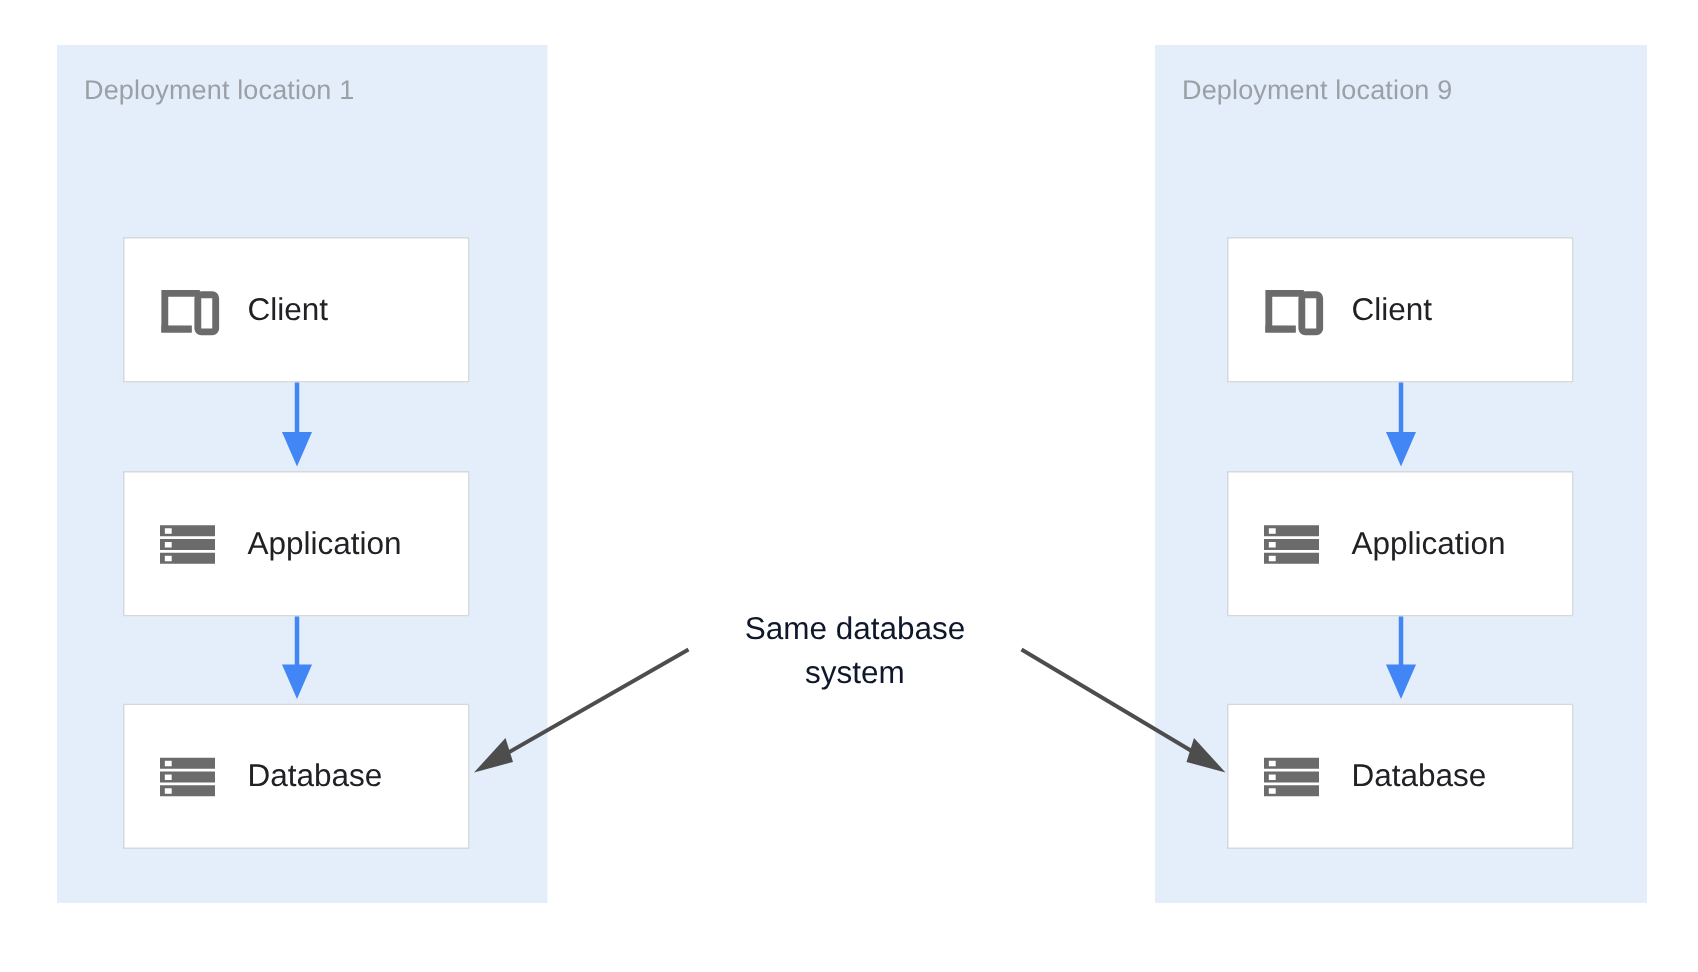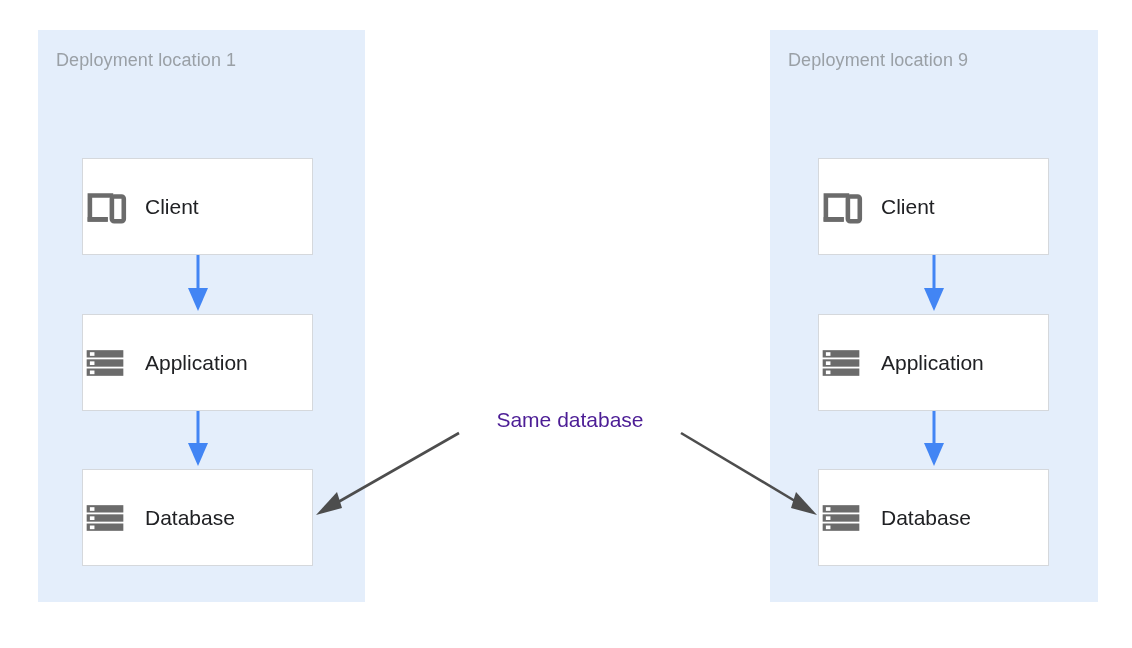--- a/index.html
+++ b/index.html
@@ -41,20 +41,21 @@
     text-align: center;
   }
 
   .node {
     position: absolute;
     background: #ffffff;
     border: 1px solid #d5d8dc;
     box-sizing: border-box;
     display: flex;
     align-items: center;
+    padding-left: 20px;
   }
   .node-icon {
     width: 44px;
     height: 44px;
     flex: 0 0 44px;
     display: block;
   }
   .node-label {
     margin-left: 18px;
     font-size: 21px;
@@ -73,21 +74,21 @@
   #p2-db       { left: 818px; top: 469px; width: 231px; height: 97px; }
 
   #mid-label {
     position: absolute;
     left: 470px;
     top: 405px;
     width: 200px;
     text-align: center;
     font-size: 21px;
     line-height: 29px;
-    color: #4c1d95;
+    color: #0f172a;
     font-family: "Liberation Sans", sans-serif;
   }
 
   svg.overlay {
     position: absolute;
     left: 0; top: 0;
     width: 1132px;
     height: 648px;
     pointer-events: none;
   }
@@ -197,15 +198,16 @@
     </g>
 
     <g>
       <line x1="681" y1="433" x2="800" y2="504" stroke="#4d4d4d" stroke-width="2.6"></line>
       <polygon points="817,515 791,508 796,492" fill="#4d4d4d"></polygon>
     </g>
   </svg>
 
   <div id="mid-label">
     <div>Same database</div>
+    <div>system</div>
   </div>
 
 </div>
 
 </body></html>

